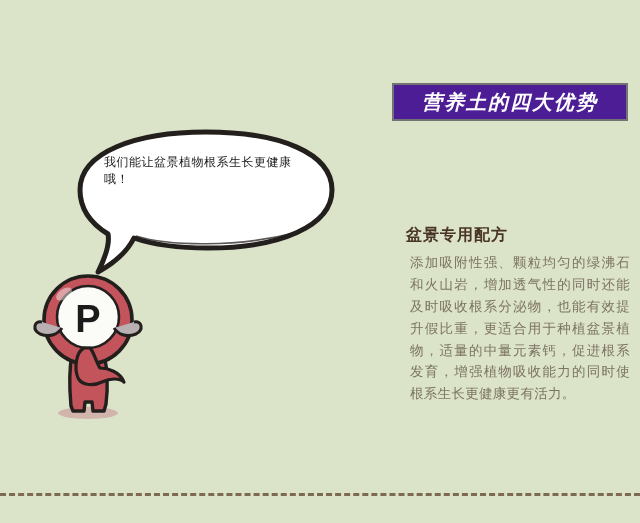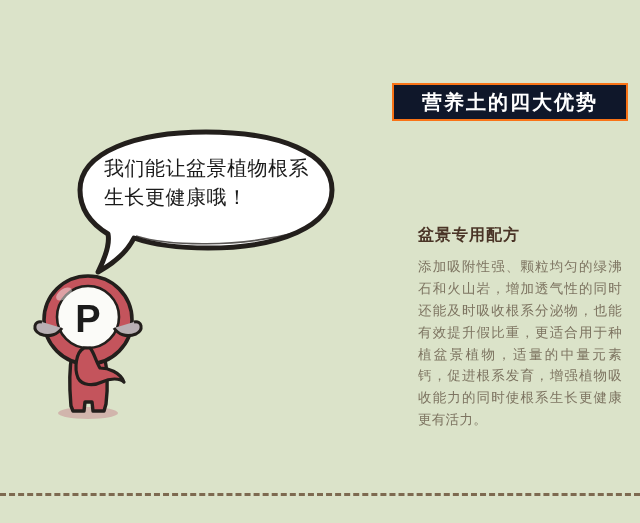--- a/index.html
+++ b/index.html
@@ -23,26 +23,27 @@
     overflow: hidden;
   }
 
   
   .title-banner {
     position: absolute;
     left: 392px;
     top: 83px;
     width: 236px;
     height: 38px;
-    background: #0f172a;
-    border: 2px solid #f97316;
+    background: #4c1d95;
+    border: 2px solid #737373;
     box-sizing: border-box;
     display: flex;
     align-items: center;
     justify-content: center;
+    font-style: italic;
   }
   .title-banner-text {
     color: #ffffff;
     font-size: 20px;
     font-weight: bold;
     letter-spacing: 2px;
     line-height: 1;
     white-space: nowrap;
   }
 
@@ -51,28 +52,28 @@
     position: absolute;
     left: 406px;
     top: 225px;
     width: 228px;
   }
   .info-heading {
     color: #4a3426;
     font-size: 16px;
     font-weight: bold;
     letter-spacing: 1px;
-    margin: 0 0 8px 12px;
+    margin: 0 0 8px 0;
     line-height: 1.2;
   }
   .info-body {
     color: #7d7461;
     font-size: 13.5px;
     line-height: 1.62;
-    margin: 12px;
+    margin: 4px;
     letter-spacing: 0.3px;
     text-align: justify;
   }
 
   
   .bubble-wrap {
     position: absolute;
     left: 58px;
     top: 126px;
     width: 286px;
@@ -82,21 +83,21 @@
     position: absolute;
     left: 0;
     top: 0;
   }
   .bubble-text {
     position: absolute;
     left: 46px;
     top: 28px;
     width: 210px;
     color: #1b1b1b;
-    font-size: 20px;
+    font-size: 12px;
     line-height: 1.45;
     letter-spacing: 0.5px;
     font-weight: 500;
   }
 
   
   .mascots {
     position: absolute;
     left: 0px;
     top: 250px;

